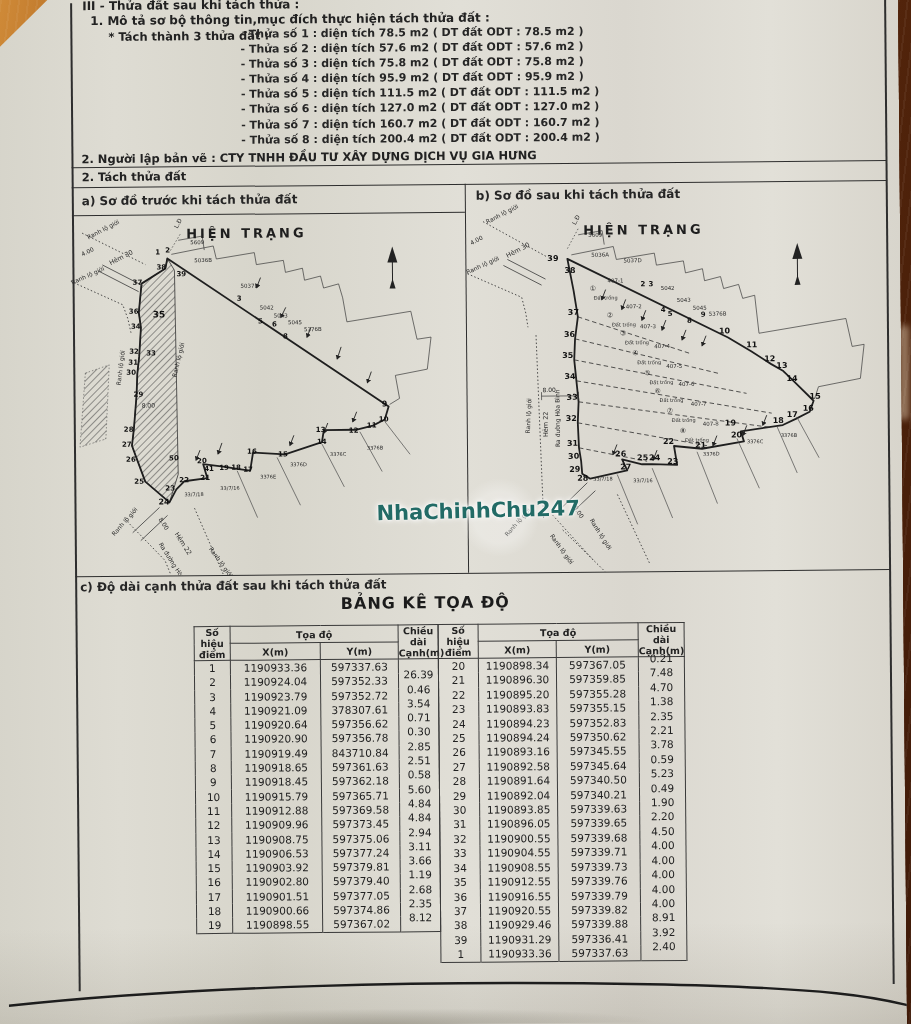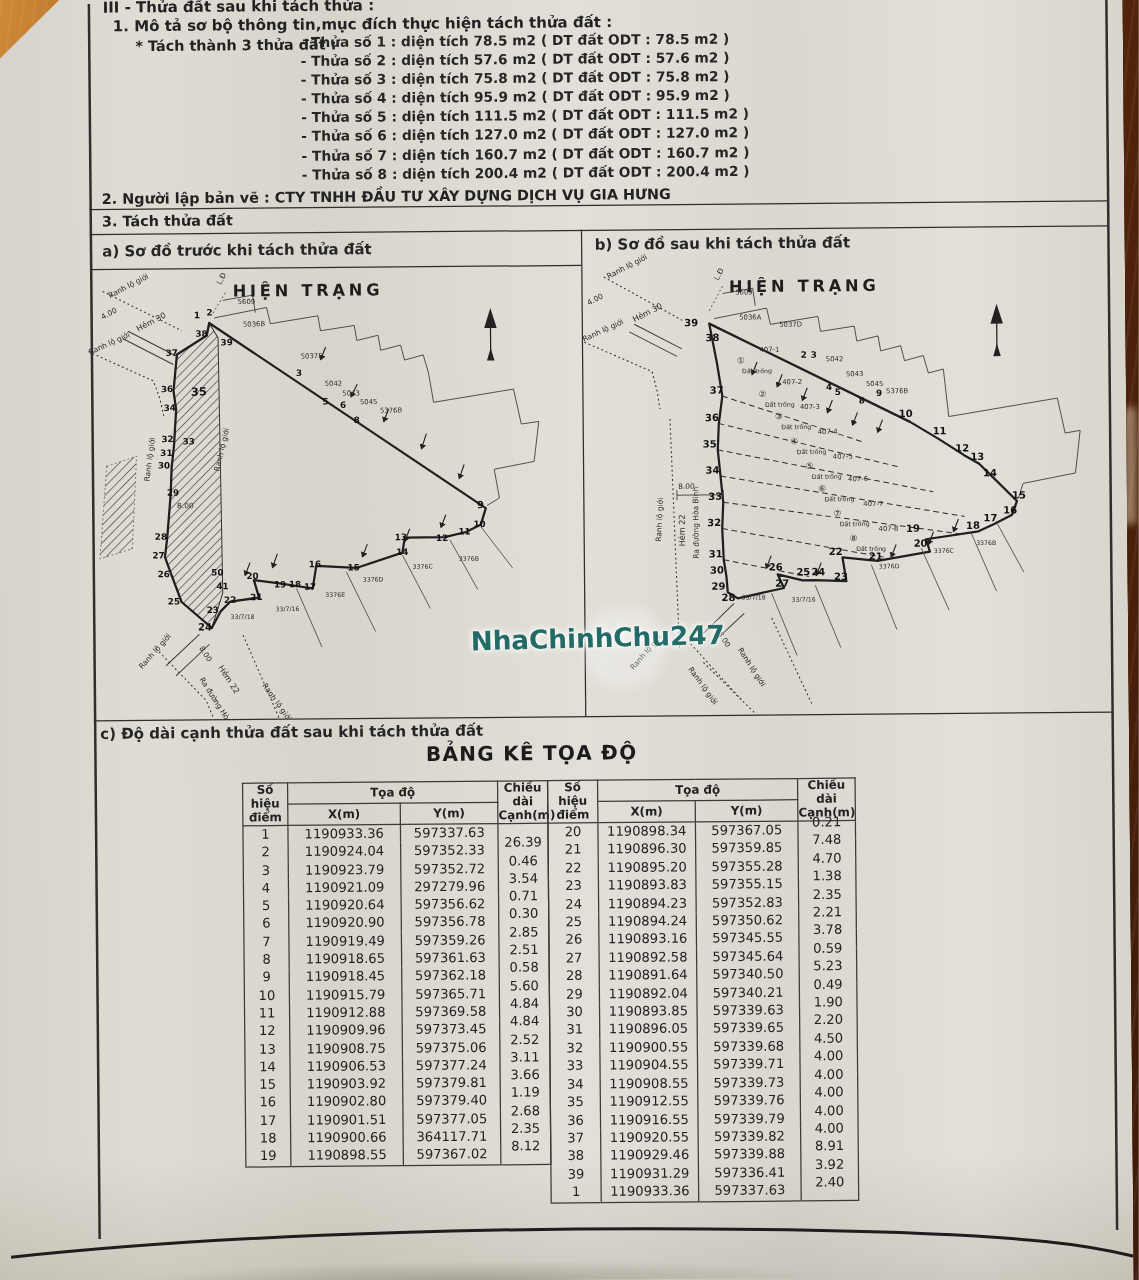--- a/index.html
+++ b/index.html
@@ -73,21 +73,21 @@
         <div>- Thửa số 1 : diện tích 78.5 m2 ( DT đất ODT : 78.5 m2 )</div>
         <div>- Thửa số 2 : diện tích 57.6 m2 ( DT đất ODT : 57.6 m2 )</div>
         <div>- Thửa số 3 : diện tích 75.8 m2 ( DT đất ODT : 75.8 m2 )</div>
         <div>- Thửa số 4 : diện tích 95.9 m2 ( DT đất ODT : 95.9 m2 )</div>
         <div>- Thửa số 5 : diện tích 111.5 m2 ( DT đất ODT : 111.5 m2 )</div>
         <div>- Thửa số 6 : diện tích 127.0 m2 ( DT đất ODT : 127.0 m2 )</div>
         <div>- Thửa số 7 : diện tích 160.7 m2 ( DT đất ODT : 160.7 m2 )</div>
         <div>- Thửa số 8 : diện tích 200.4 m2 ( DT đất ODT : 200.4 m2 )</div>
       </div>
   <div class="txt hdr-line" style="left:80px;top:149px;">2. Người lập bản vẽ : CTY TNHH ĐẦU TƯ XÂY DỰNG DỊCH VỤ GIA HƯNG</div>
-  <div class="txt hdr-line" style="left:80px;top:167px;">3. Tách thửa đất</div>
+  <div class="txt hdr-line" style="left:80px;top:167px;">2. Tách thửa đất</div>
 
   <div class="txt cell-label" style="left:80px;top:191px;">a) Sơ đồ trước khi tách thửa đất</div>
   <div class="txt cell-label" style="left:474px;top:189px;">b) Sơ đồ sau khi tách thửa đất</div>
 
   <div class="diag" style="left:68px;top:186px;width:395px;height:387px;">
     <svg width="395" height="387" viewBox="0 0 395 387">
       <defs>
         <pattern id="hA" patternUnits="userSpaceOnUse" width="5" height="5" patternTransform="rotate(45)">
           <line x1="0" y1="0" x2="0" y2="5" stroke="#474747" stroke-width="1.1"></line>
         </pattern>
@@ -174,21 +174,21 @@
         <span class="dlabel pb" style="left: 57px; top: 171px; font-size: 7px;">31</span>
         <span class="dlabel pb" style="left: 55px; top: 181px; font-size: 7px;">30</span>
         <span class="dlabel" style="left: 44px; top: 196px; font-size: 6px; transform: rotate(-82deg);">Ranh lộ giới</span>
         <span class="dlabel pb" style="left: 62px; top: 203px; font-size: 7px;">29</span>
         <span class="dlabel" style="left: 70px; top: 214px; font-size: 6px;">8.00</span>
         <span class="dlabel" style="left: 100px; top: 188px; font-size: 6px; transform: rotate(-76deg);">Ranh lộ giới</span>
         <span class="dlabel pb" style="left: 52px; top: 238px; font-size: 7px;">28</span>
         <span class="dlabel pb" style="left: 50px; top: 253px; font-size: 7px;">27</span>
         <span class="dlabel pb" style="left: 54px; top: 268px; font-size: 7px;">26</span>
         <span class="dlabel pb" style="left: 97px; top: 267px; font-size: 7px;">50</span>
-        <span class="dlabel pb" style="left: 87px; top: 278px; font-size: 7px; padding-left: 14px;">41</span>
+        <span class="dlabel pb" style="left: 118px; top: 278px; font-size: 7px; padding-left: 14px;">41</span>
         <span class="dlabel pb" style="left: 62px; top: 290px; font-size: 7px;">25</span>
         <span class="dlabel pb" style="left: 93px; top: 297px; font-size: 7px;">23</span>
         <span class="dlabel pb" style="left: 107px; top: 289px; font-size: 7px;">22</span>
         <span class="dlabel pb" style="left: 128px; top: 287px; font-size: 7px;">21</span>
         <span class="dlabel pb" style="left: 125px; top: 270px; font-size: 7px;">20</span>
         <span class="dlabel pb" style="left: 86px; top: 310px; font-size: 8px;">24</span>
         <span class="dlabel pb" style="left: 147px; top: 277px; font-size: 7px;">19</span>
         <span class="dlabel pb" style="left: 159px; top: 277px; font-size: 7px;">18</span>
         <span class="dlabel pb" style="left: 171px; top: 279px; font-size: 7px;">17</span>
         <span class="dlabel pb" style="left: 175px; top: 261px; font-size: 7px;">16</span>
@@ -404,39 +404,39 @@
           </tr>
           <tr>
             <td>3</td>
             <td>1190923.79</td>
             <td>597352.72</td>
             <td><span class="lenv">0.46</span></td>
           </tr>
           <tr>
             <td>4</td>
             <td>1190921.09</td>
-            <td>297279.96</td>
+            <td>378307.61</td>
             <td><span class="lenv">3.54</span></td>
           </tr>
           <tr>
             <td>5</td>
             <td>1190920.64</td>
             <td>597356.62</td>
             <td><span class="lenv">0.71</span></td>
           </tr>
           <tr>
             <td>6</td>
             <td>1190920.90</td>
             <td>597356.78</td>
             <td><span class="lenv">0.30</span></td>
           </tr>
           <tr>
             <td>7</td>
             <td>1190919.49</td>
-            <td>597359.26</td>
+            <td>843710.84</td>
             <td><span class="lenv">2.85</span></td>
           </tr>
           <tr>
             <td>8</td>
             <td>1190918.65</td>
             <td>597361.63</td>
             <td><span class="lenv">2.51</span></td>
           </tr>
           <tr>
             <td>9</td>
@@ -459,21 +459,21 @@
           <tr>
             <td>12</td>
             <td>1190909.96</td>
             <td>597373.45</td>
             <td><span class="lenv">4.84</span></td>
           </tr>
           <tr>
             <td>13</td>
             <td>1190908.75</td>
             <td>597375.06</td>
-            <td><span class="lenv">2.52</span></td>
+            <td><span class="lenv">2.94</span></td>
           </tr>
           <tr>
             <td>14</td>
             <td>1190906.53</td>
             <td>597377.24</td>
             <td><span class="lenv">3.11</span></td>
           </tr>
           <tr>
             <td>15</td>
             <td>1190903.92</td>
@@ -488,21 +488,21 @@
           </tr>
           <tr>
             <td>17</td>
             <td>1190901.51</td>
             <td>597377.05</td>
             <td><span class="lenv">2.68</span></td>
           </tr>
           <tr>
             <td>18</td>
             <td>1190900.66</td>
-            <td>364117.71</td>
+            <td>597374.86</td>
             <td><span class="lenv">2.35</span></td>
           </tr>
           <tr>
             <td>19</td>
             <td>1190898.55</td>
             <td>597367.02</td>
             <td><span class="lenv">8.12</span></td>
           </tr>
         </tbody>
   </table>

